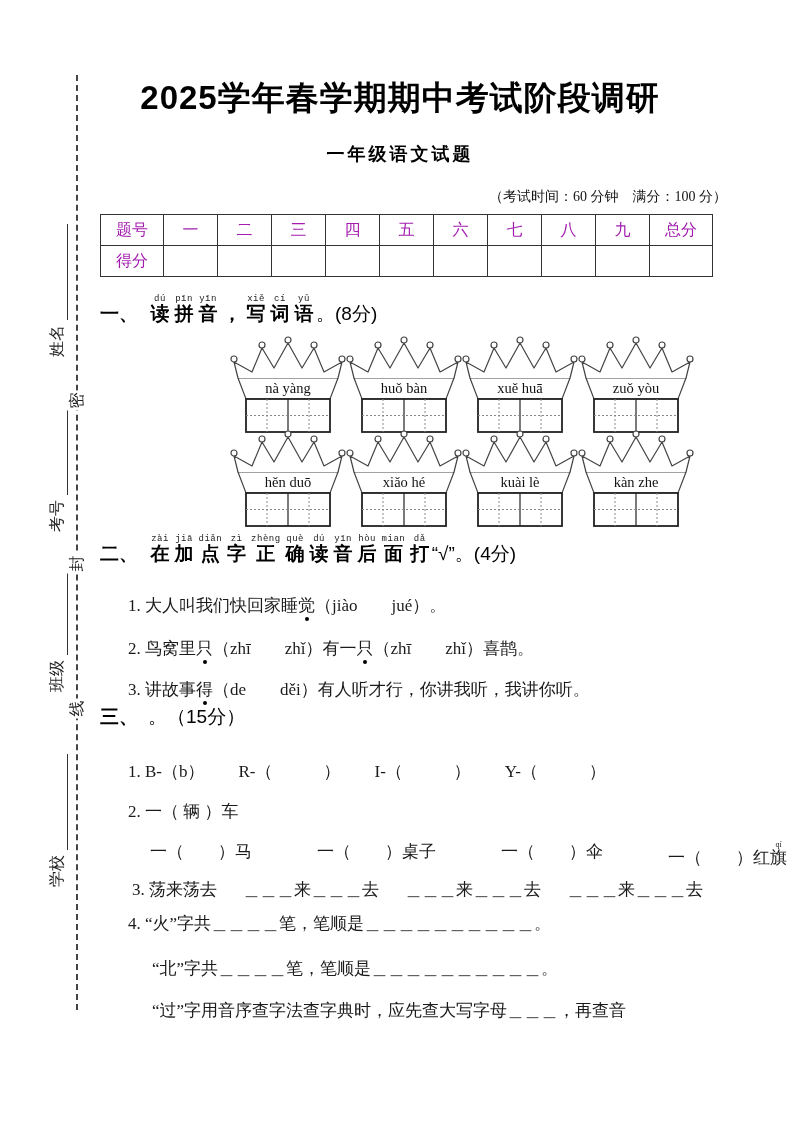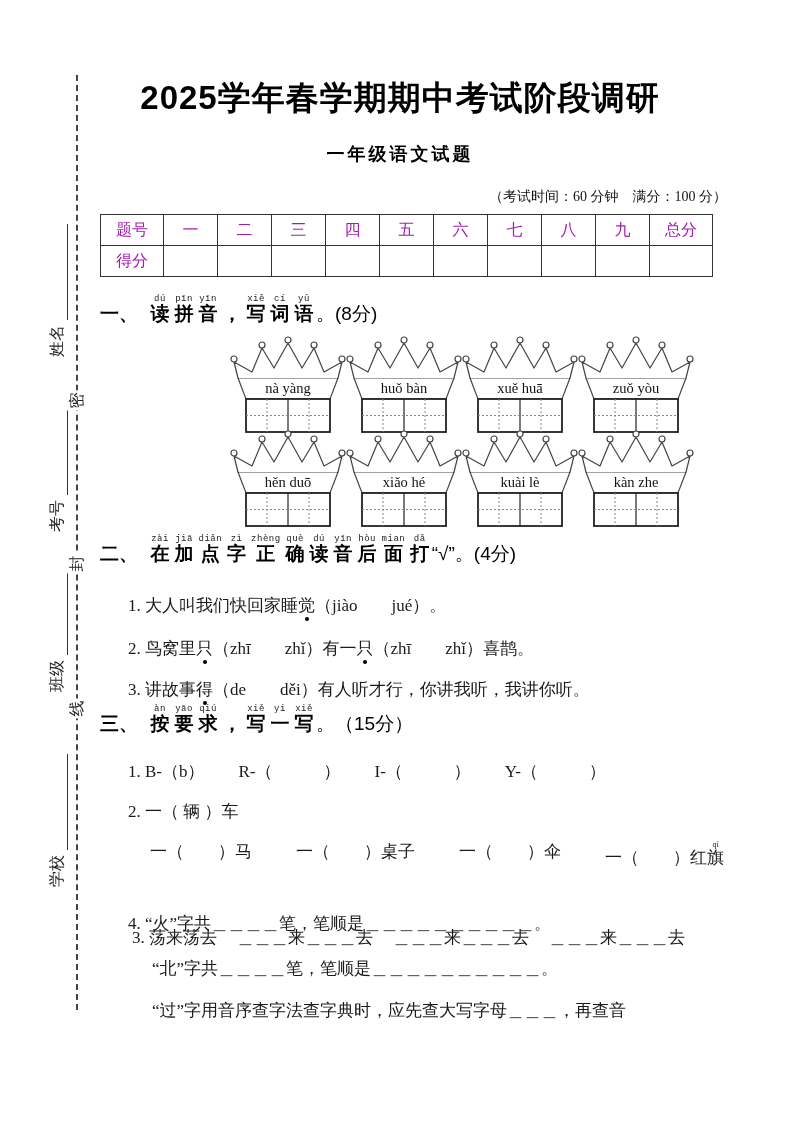--- a/index.html
+++ b/index.html
@@ -210,36 +210,35 @@
   </div>
   <div class="line" style="left:128px;top:637px">
     <span>2. 鸟窝里</span><span class="emph">只</span><span>（zhī　　zhǐ）有一</span><span class="emph">只</span><span>（zhī　　zhǐ）喜鹊。</span>
   </div>
   <div class="line" style="left:128px;top:678px">
     <span>3. 讲故事</span><span class="emph">得</span><span>（de　　děi）有人听才行，你讲我听，我讲你听。</span>
   </div>
 
   <div class="sec-head" style="left:100px;top:704px">
     <span class="num">三、</span>
-    <span class="rubyrow"><ruby>按<rt>àn</rt></ruby><ruby>要<rt>yāo</rt></ruby><ruby>求<rt>qiú</rt></ruby><span class="rb-plain">，</span><ruby>写<rt>xiě</rt></ruby><ruby>一<rt>yi</rt></ruby><ruby>写<rt>xiě</rt></ruby></span>
     <span class="suffix">。（15分）</span>
   </div>
 
   <div class="line" style="left:128px;top:760px">1. B-（b）　　R-（　　　）　　I-（　　　）　　Y-（　　　）</div>
 
   <div class="line" style="left:128px;top:800px">2. 一（ 辆 ）车</div>
 
-  <div class="line gapflex" style="left:150px;top:840px;gap:44px">
+  <div class="line gapflex" style="left:150px;top:840px;gap:65px">
     <span>一（　　）马</span>
     <span>一（　　）桌子</span>
     <span>一（　　）伞</span>
     <span><span>一（　　）红</span><ruby class="rb-small"><span>旗</span><rt>qí</rt></ruby></span>
   </div>
 
-  <div class="line gapflex" style="left:132px;top:926px;gap:20px">
+  <div class="line gapflex" style="left:132px;top:878px;gap:26px">
     <span>3. 荡来荡去</span>
     <span>＿＿＿来＿＿＿去</span>
     <span>＿＿＿来＿＿＿去</span>
     <span>＿＿＿来＿＿＿去</span>
   </div>
 
   <div class="line" style="left:128px;top:912px">4. “火”字共＿＿＿＿笔，笔顺是＿＿＿＿＿＿＿＿＿＿。</div>
   <div class="line" style="left:152px;top:957px">“北”字共＿＿＿＿笔，笔顺是＿＿＿＿＿＿＿＿＿＿。</div>
   <div class="line" style="left:152px;top:999px">“过”字用音序查字法查字典时，应先查大写字母＿＿＿，再查音</div>
 

